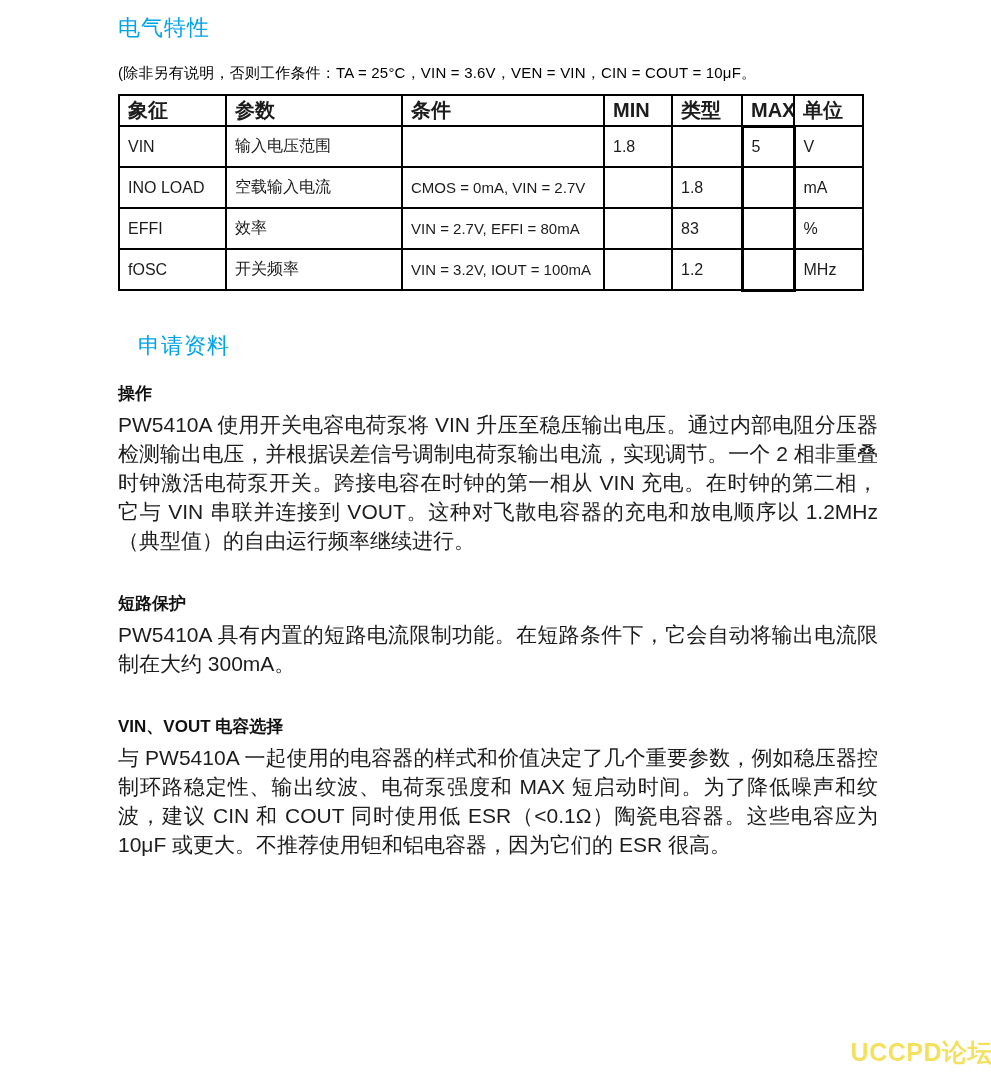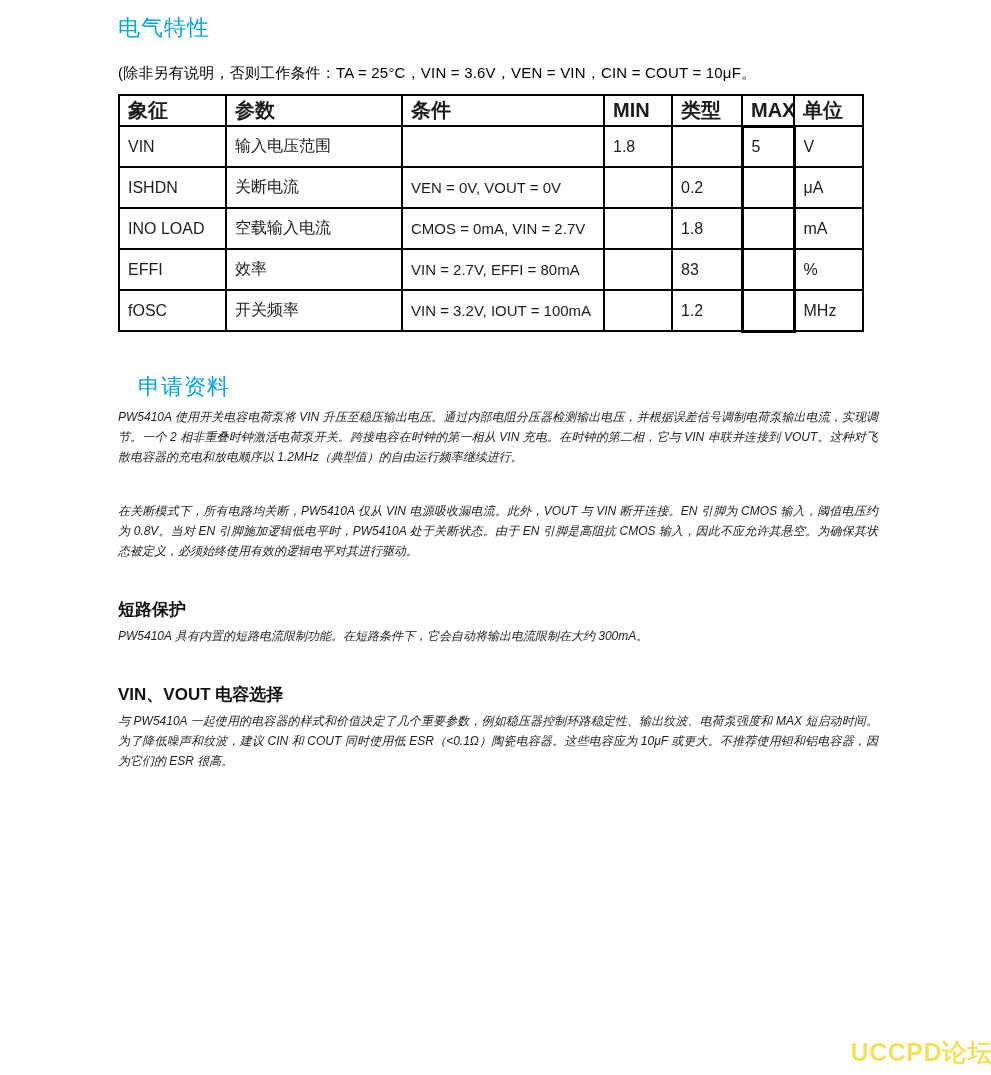--- a/index.html
+++ b/index.html
@@ -60,25 +60,24 @@
   table.spec tr.last-data td.max-col { border-bottom: 3px solid #000; }
   .subhead {
     font-size: 17px;
     font-weight: bold;
     color: #111;
   }
   .sh-op    { margin-top: 21px; }
   .sh-gap   { margin-top: 37px; }
   .para {
     margin-top: 5px;
-    font-size: 12px;
-    line-height: 20px;
+    font-size: 21px;
+    line-height: 29px;
     text-align: justify;
     color: #1c1c1c;
-    font-style: italic;
   }
   .para.gap-before { margin-top: 34px; }
   .watermark {
     position: absolute;
     right: -2px;
     top: 1036px;
     font-size: 25px;
     font-weight: bold;
     letter-spacing: 0.5px;
     opacity: 0.92;
@@ -117,29 +116,20 @@
     <tr class="first-data">
       <td>VIN</td>
       <td>输入电压范围</td>
       <td class="cond"></td>
       <td>1.8</td>
       <td></td>
       <td class="max-col">5</td>
       <td>V</td>
     </tr>
     <tr>
-      <td>ISHDN</td>
-      <td>关断电流</td>
-      <td class="cond">VEN = 0V, VOUT = 0V</td>
-      <td></td>
-      <td>0.2</td>
-      <td class="max-col"></td>
-      <td>μA</td>
-    </tr>
-    <tr>
       <td>INO LOAD</td>
       <td>空载输入电流</td>
       <td class="cond">CMOS = 0mA, VIN = 2.7V</td>
       <td></td>
       <td>1.8</td>
       <td class="max-col"></td>
       <td>mA</td>
     </tr>
     <tr>
       <td>EFFI</td>
@@ -157,22 +147,22 @@
       <td></td>
       <td>1.2</td>
       <td class="max-col"></td>
       <td>MHz</td>
     </tr>
   </tbody>
     </table>
 
   <div class="h-blue title-app" style="color: rgb(0, 162, 232); margin-left: 20px;">申请资料</div>
 
+  <div class="subhead sh-op">操作</div>
   <div class="para">PW5410A 使用开关电容电荷泵将 VIN 升压至稳压输出电压。通过内部电阻分压器检测输出电压，并根据误差信号调制电荷泵输出电流，实现调节。一个 2 相非重叠时钟激活电荷泵开关。跨接电容在时钟的第一相从 VIN 充电。在时钟的第二相，它与 VIN 串联并连接到 VOUT。这种对飞散电容器的充电和放电顺序以 1.2MHz（典型值）的自由运行频率继续进行。</div>
-  <div class="para gap-before">在关断模式下，所有电路均关断，PW5410A 仅从 VIN 电源吸收漏电流。此外，VOUT 与 VIN 断开连接。EN 引脚为 CMOS 输入，阈值电压约为 0.8V。当对 EN 引脚施加逻辑低电平时，PW5410A 处于关断状态。由于 EN 引脚是高阻抗 CMOS 输入，因此不应允许其悬空。为确保其状态被定义，必须始终使用有效的逻辑电平对其进行驱动。</div>
 
   <div class="subhead sh-gap">短路保护</div>
   <div class="para">PW5410A 具有内置的短路电流限制功能。在短路条件下，它会自动将输出电流限制在大约 300mA。</div>
 
 
   <div class="subhead sh-gap">VIN、VOUT 电容选择</div>
   <div class="para">与 PW5410A 一起使用的电容器的样式和价值决定了几个重要参数，例如稳压器控制环路稳定性、输出纹波、电荷泵强度和 MAX 短启动时间。为了降低噪声和纹波，建议 CIN 和 COUT 同时使用低 ESR（&lt;0.1Ω）陶瓷电容器。这些电容应为 10μF 或更大。不推荐使用钽和铝电容器，因为它们的 ESR 很高。</div>
 
 </div>
 

